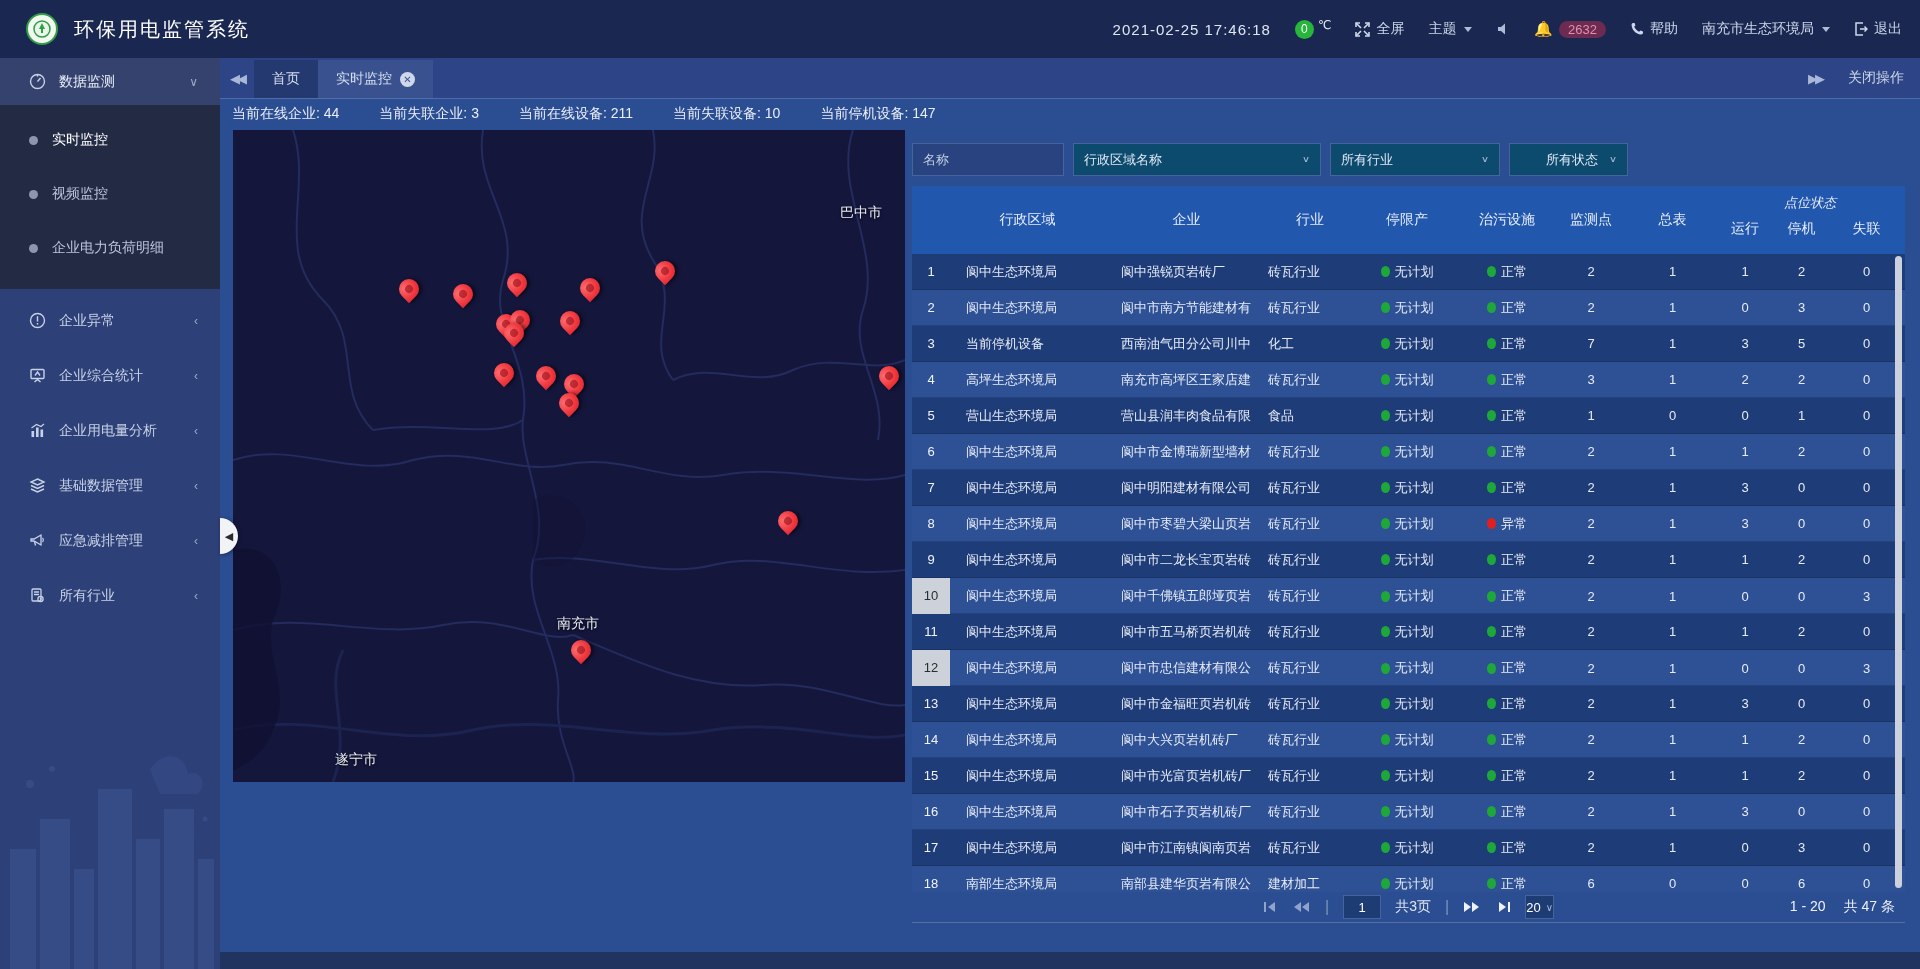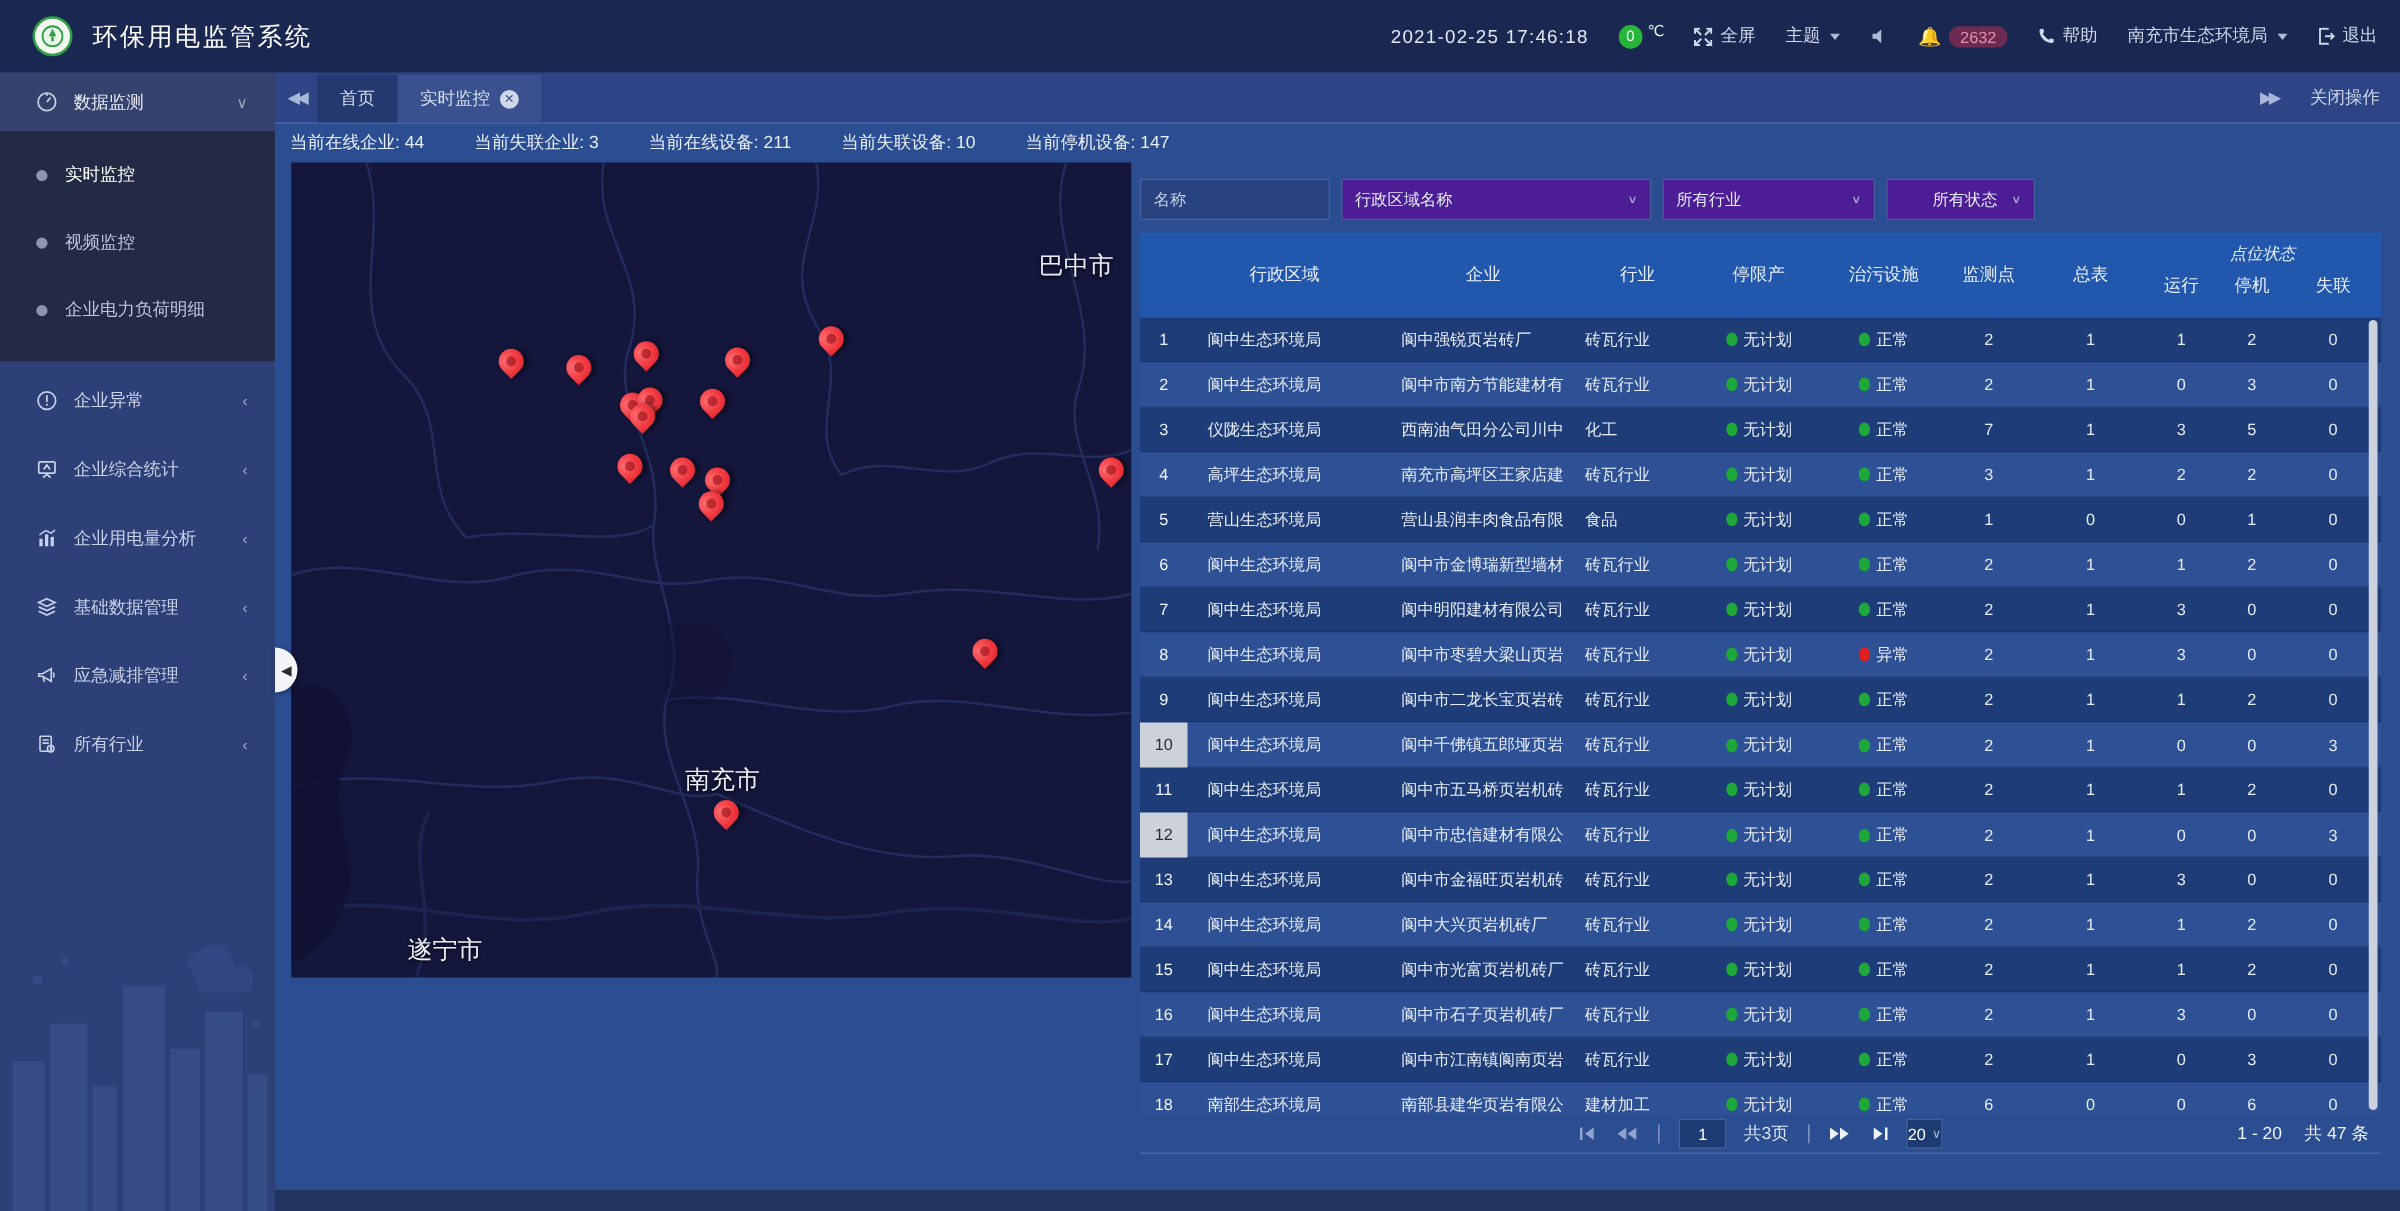--- a/index.html
+++ b/index.html
@@ -45,30 +45,30 @@
   .tab-close{width:15px;height:15px;border-radius:50%;background:#cfd8ea;color:#3a5190;font-size:10px;display:flex;align-items:center;justify-content:center;}
   .tab-right{margin-left:auto;display:flex;align-items:center;gap:26px;height:40px;margin-right:16px;color:#cdd6e8;font-size:14px;}
 
   
   .statsbar{position:absolute;left:220px;top:100px;width:1700px;height:28px;display:flex;align-items:center;gap:40px;padding-left:12px;color:#e9eef8;font-size:14px;}
   .stat{white-space:nowrap;}
 
   
   .map{position:absolute;left:233px;top:130px;width:672px;height:652px;background:#15163c;overflow:hidden;cursor:grab;}
   .map svg.roads{position:absolute;left:0;top:0;}
-  .map-label{position:absolute;color:#e9edf6;font-size:20px;text-shadow:0 1px 3px #000;transform:translate(-50%,-50%);white-space:nowrap;}
+  .map-label{position:absolute;color:#e9edf6;font-size:14px;text-shadow:0 1px 3px #000;transform:translate(-50%,-50%);white-space:nowrap;}
   .pin{position:absolute;width:20px;height:20px;background:radial-gradient(circle at 35% 32%,#ff6b6e,#ee353c 60%,#d02029);border-radius:50% 50% 50% 0;transform:rotate(-45deg);margin-left:-10px;margin-top:-24px;box-shadow:2px 2px 4px rgba(0,0,0,.55);cursor:pointer;}
   .pin::after{content:"";position:absolute;left:6px;top:6px;width:8px;height:8px;border-radius:50%;background:rgba(140,10,18,.55);}
 
   
   .panel{position:absolute;left:912px;top:143px;width:993px;height:780px;}
   .filters{display:flex;gap:9px;height:33px;}
   .f-input{width:152px;height:33px;background:#28437f;border:1px solid #46639e;color:#e8eef8;font-size:13px;padding:0 10px;outline:none;}
   .f-input::placeholder{color:#c3cfe4;}
-  .f-select{height:33px;background:#4c1d95;border:1px solid #46639e;color:#e3eaf6;font-size:13px;display:flex;align-items:center;justify-content:space-between;padding:0 10px;cursor:pointer;}
+  .f-select{height:33px;background:#0c4a6e;border:1px solid #46639e;color:#e3eaf6;font-size:13px;display:flex;align-items:center;justify-content:space-between;padding:0 10px;cursor:pointer;}
   .f-select .chev{color:#aab8d4;font-size:11px;transform:scaleY(.8);}
 
   .tbl-head{position:absolute;left:0;top:43px;width:993px;height:68px;background:#2257ae;color:#e6edf9;display:grid;grid-template-columns:38px 155px 163px 84px 110px 90px 78px 85px 60px 53px 77px;font-size:14px;}
   .th{display:flex;align-items:center;justify-content:center;text-align:center;}
   .th.group-wrap{grid-column:9/12;flex-direction:column;justify-content:flex-start;padding-top:8px;}
   .group-label{font-style:italic;font-size:13px;margin-bottom:8px;}
   .subcols{display:grid;grid-template-columns:60px 53px 77px;width:190px;}
   .subcols span{text-align:center;font-size:14px;}
 
   .tbl-body{position:absolute;left:0;top:111px;width:993px;height:638px;overflow:hidden;}
@@ -415,21 +415,21 @@
           <span>正常</span>
         </div>
         <div class="td c">2</div>
         <div class="td c">1</div>
         <div class="td c">0</div>
         <div class="td c">3</div>
         <div class="td c">0</div>
       </div>
         <div class="trow">
         <div class="td num">3</div>
-        <div class="td pad">仪陇生态环境局</div>
+        <div class="td pad">当前停机设备</div>
         <div class="td pad">西南油气田分公司川中</div>
         <div class="td">化工</div>
         <div class="td status">
           <span class="dotc"></span>
           <span>无计划</span>
         </div>
         <div class="td status">
           <span class="dotc"></span>
           <span>正常</span>
         </div>

